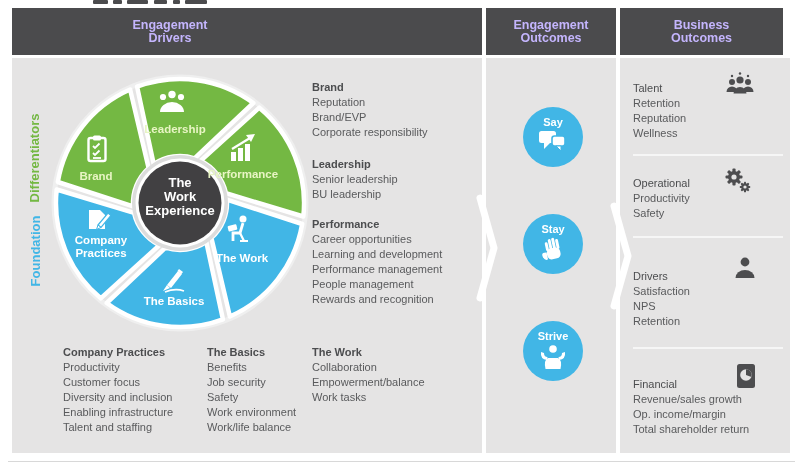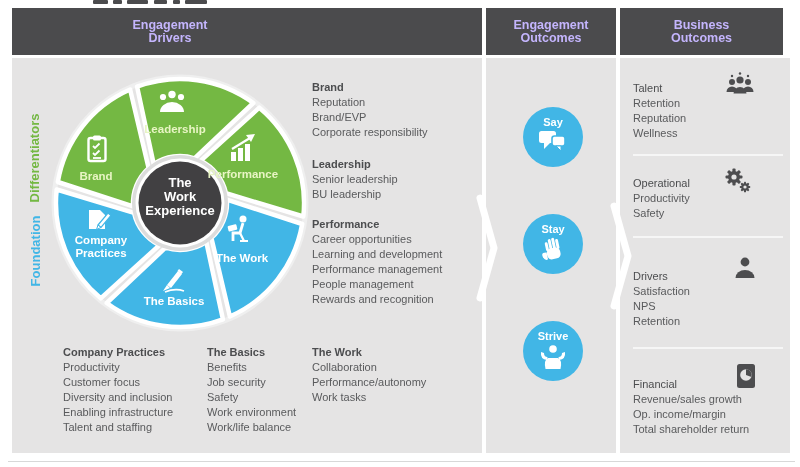--- a/index.html
+++ b/index.html
@@ -193,21 +193,21 @@
     <div class="hd">The Basics</div>
     <div>Benefits</div>
     <div>Job security</div>
     <div>Safety</div>
     <div>Work environment</div>
     <div>Work/life balance</div>
   </div>
   <div class="dlist" style="left:312px;top:345px">
     <div class="hd">The Work</div>
     <div>Collaboration</div>
-    <div>Performance/autonomy</div>
+    <div>Empowerment/balance</div>
     <div>Work tasks</div>
   </div>
 
   <svg class="chev" style="left:470px;top:192px" width="32" height="112">
     <polyline points="10,6 24,56 10,106" fill="none" stroke="#ffffff" stroke-width="7" stroke-linecap="round" stroke-linejoin="round"></polyline>
   </svg>
   <svg class="chev" style="left:604px;top:200px" width="32" height="112">
     <polyline points="10,6 24,56 10,106" fill="none" stroke="#ffffff" stroke-width="7" stroke-linecap="round" stroke-linejoin="round"></polyline>
   </svg>
 

